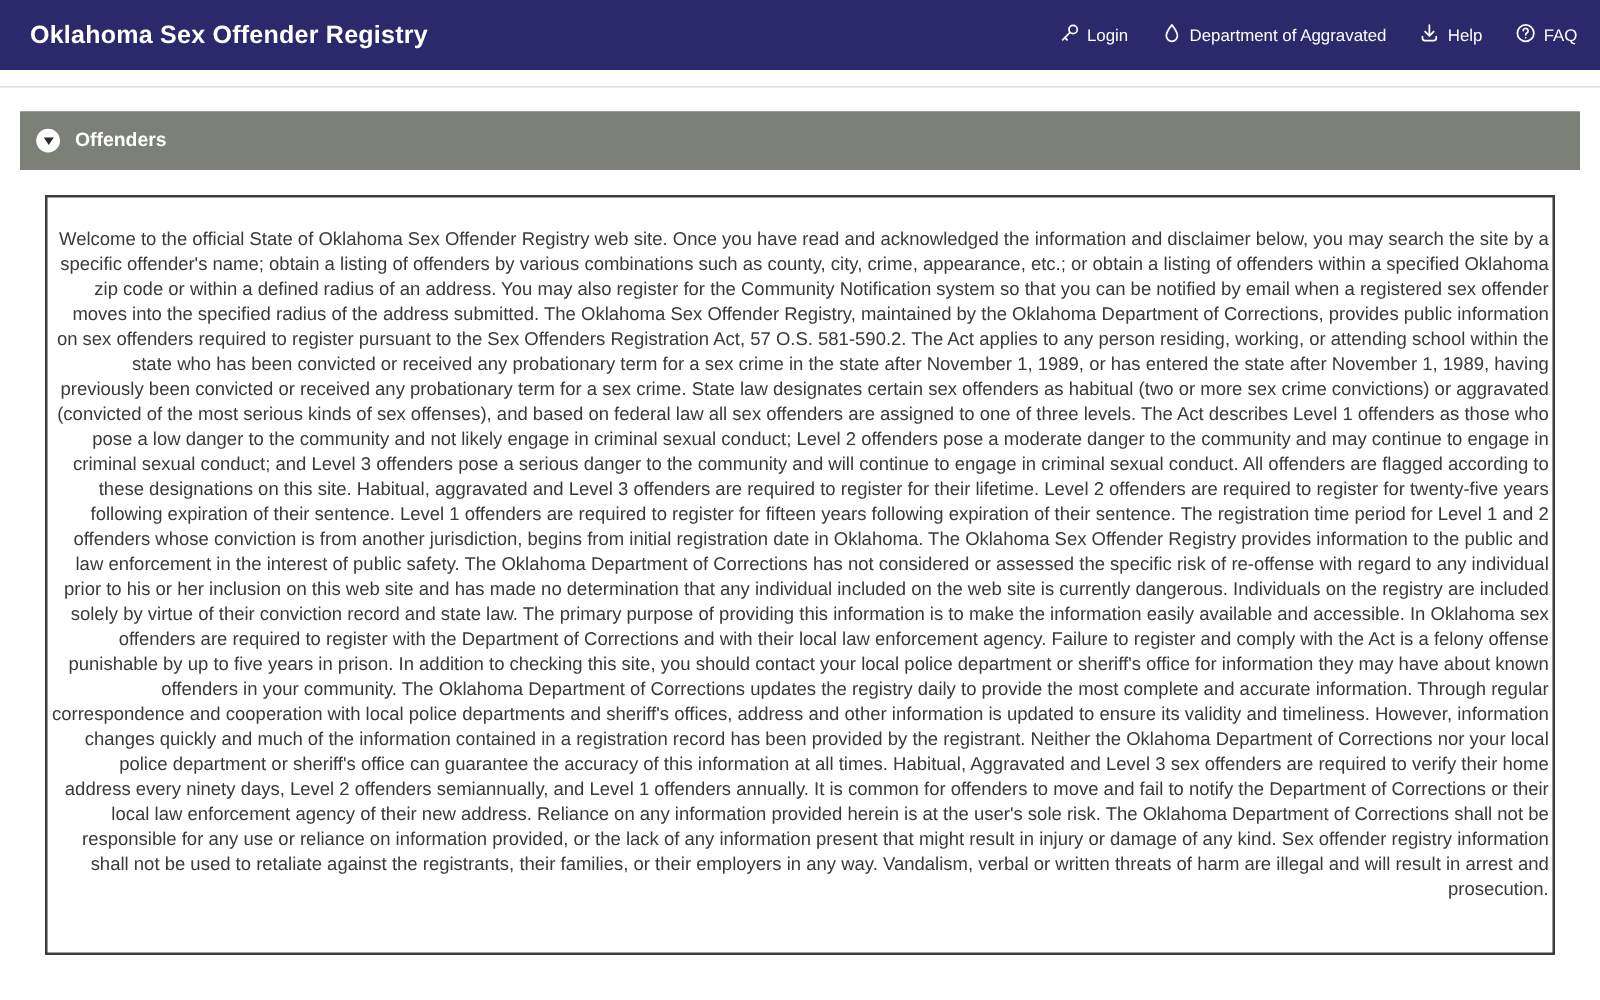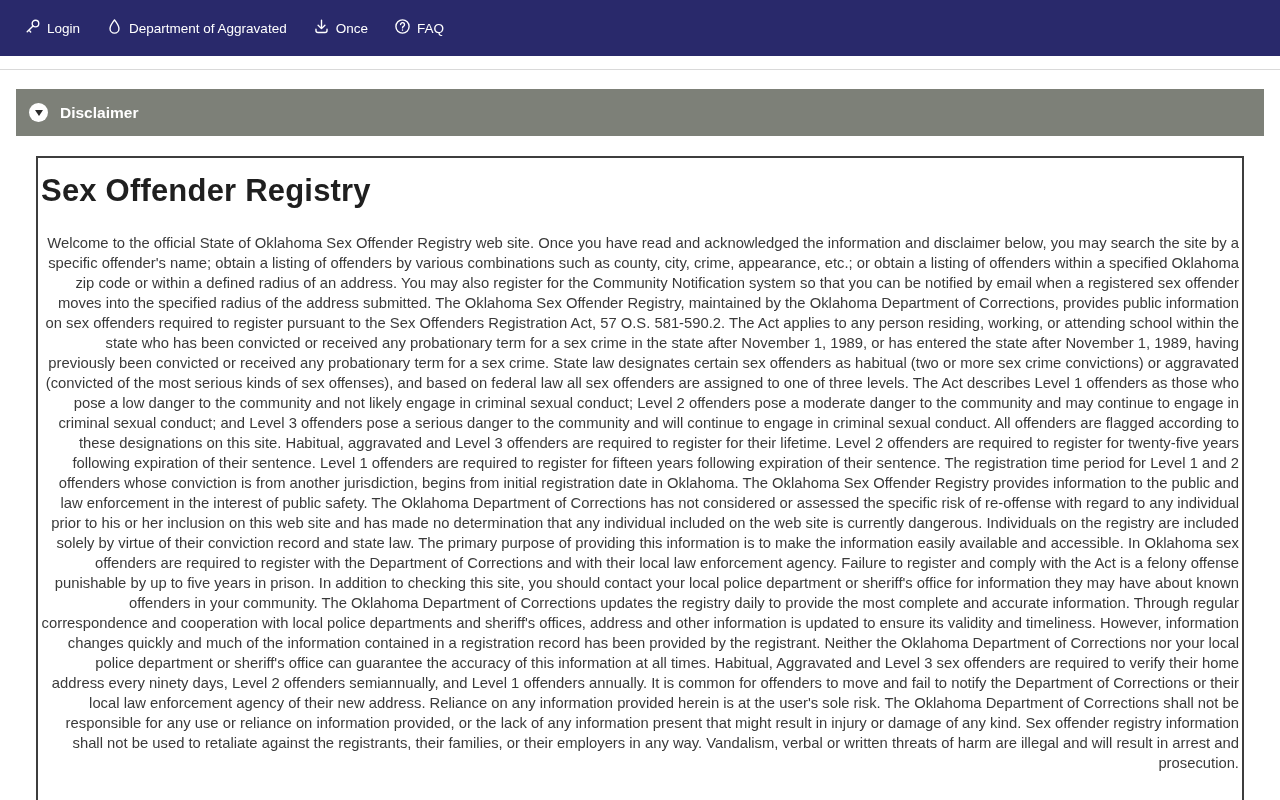--- a/index.html
+++ b/index.html
@@ -109,20 +109,21 @@
     font-size: 14.8px;
     line-height: 20px;
     color: #3a3a3a;
     text-align: right;
   }
 </style>
 </head>
 <body>
 
 <header class="app-header">
+  <div class="app-title">Oklahoma Sex Offender Registry</div>
 
   <nav class="header-nav">
 
     <div class="nav-item">
       <span>
         <svg viewBox="0 0 16 16">
           <circle cx="10.8" cy="5.2" r="3.1"></circle>
           <path d="M8.5 7.5 L3 13 M4.6 11.4 L6.3 13.1"></path>
         </svg>
       </span>
@@ -138,21 +139,21 @@
       <span>Department of Aggravated</span>
     </div>
 
     <div class="nav-item">
       <span>
         <svg viewBox="0 0 16 16">
           <path d="M8 2 v7.8 M4.8 6.8 L8 10 L11.2 6.8"></path>
           <path d="M2.8 10.6 v1.1 a1.9 1.9 0 0 0 1.9 1.9 h6.6 a1.9 1.9 0 0 0 1.9 -1.9 v-1.1"></path>
         </svg>
       </span>
-      <span>Once</span>
+      <span>Help</span>
     </div>
 
     <div class="nav-item">
       <span>
         <svg viewBox="0 0 16 16">
           <circle cx="8" cy="8" r="6.2"></circle>
           <path d="M6.2 6.1 a1.85 1.85 0 1 1 2.7 1.75 c-.6.3-.9.75-.9 1.45"></path>
           <path d="M8 11.3 v.15"></path>
         </svg>
       </span>
@@ -161,20 +162,19 @@
 
   </nav>
 </header>
 
 <div class="sub-header-strip"></div>
 
 <div class="disclaimer-bar">
   <button class="accordion-toggle">
     <span class="accordion-caret"></span>
   </button>
-  <span class="disclaimer-label">Disclaimer</span>
+  <span class="disclaimer-label">Offenders</span>
 </div>
 
 <main class="content-box">
-  <h1 class="page-title">Sex Offender Registry</h1>
   <p class="disclaimer-text">Welcome to the official State of Oklahoma Sex Offender Registry web site. Once you have read and acknowledged the information and disclaimer below, you may search the site by a specific offender's name; obtain a listing of offenders by various combinations such as county, city, crime, appearance, etc.; or obtain a listing of offenders within a specified Oklahoma zip code or within a defined radius of an address. You may also register for the Community Notification system so that you can be notified by email when a registered sex offender moves into the specified radius of the address submitted. The Oklahoma Sex Offender Registry, maintained by the Oklahoma Department of Corrections, provides public information on sex offenders required to register pursuant to the Sex Offenders Registration Act, 57 O.S. 581-590.2. The Act applies to any person residing, working, or attending school within the state who has been convicted or received any probationary term for a sex crime in the state after November 1, 1989, or has entered the state after November 1, 1989, having previously been convicted or received any probationary term for a sex crime. State law designates certain sex offenders as habitual (two or more sex crime convictions) or aggravated (convicted of the most serious kinds of sex offenses), and based on federal law all sex offenders are assigned to one of three levels. The Act describes Level 1 offenders as those who pose a low danger to the community and not likely engage in criminal sexual conduct; Level 2 offenders pose a moderate danger to the community and may continue to engage in criminal sexual conduct; and Level 3 offenders pose a serious danger to the community and will continue to engage in criminal sexual conduct. All offenders are flagged according to these designations on this site. Habitual, aggravated and Level 3 offenders are required to register for their lifetime. Level 2 offenders are required to register for twenty-five years following expiration of their sentence. Level 1 offenders are required to register for fifteen years following expiration of their sentence. The registration time period for Level 1 and 2 offenders whose conviction is from another jurisdiction, begins from initial registration date in Oklahoma. The Oklahoma Sex Offender Registry provides information to the public and law enforcement in the interest of public safety. The Oklahoma Department of Corrections has not considered or assessed the specific risk of re-offense with regard to any individual prior to his or her inclusion on this web site and has made no determination that any individual included on the web site is currently dangerous. Individuals on the registry are included solely by virtue of their conviction record and state law. The primary purpose of providing this information is to make the information easily available and accessible. In Oklahoma sex offenders are required to register with the Department of Corrections and with their local law enforcement agency. Failure to register and comply with the Act is a felony offense punishable by up to five years in prison. In addition to checking this site, you should contact your local police department or sheriff's office for information they may have about known offenders in your community. The Oklahoma Department of Corrections updates the registry daily to provide the most complete and accurate information. Through regular correspondence and cooperation with local police departments and sheriff's offices, address and other information is updated to ensure its validity and timeliness. However, information changes quickly and much of the information contained in a registration record has been provided by the registrant. Neither the Oklahoma Department of Corrections nor your local police department or sheriff's office can guarantee the accuracy of this information at all times. Habitual, Aggravated and Level 3 sex offenders are required to verify their home address every ninety days, Level 2 offenders semiannually, and Level 1 offenders annually. It is common for offenders to move and fail to notify the Department of Corrections or their local law enforcement agency of their new address. Reliance on any information provided herein is at the user's sole risk. The Oklahoma Department of Corrections shall not be responsible for any use or reliance on information provided, or the lack of any information present that might result in injury or damage of any kind. Sex offender registry information shall not be used to retaliate against the registrants, their families, or their employers in any way. Vandalism, verbal or written threats of harm are illegal and will result in arrest and prosecution.</p>
 
 </main>
 
 </body></html>

